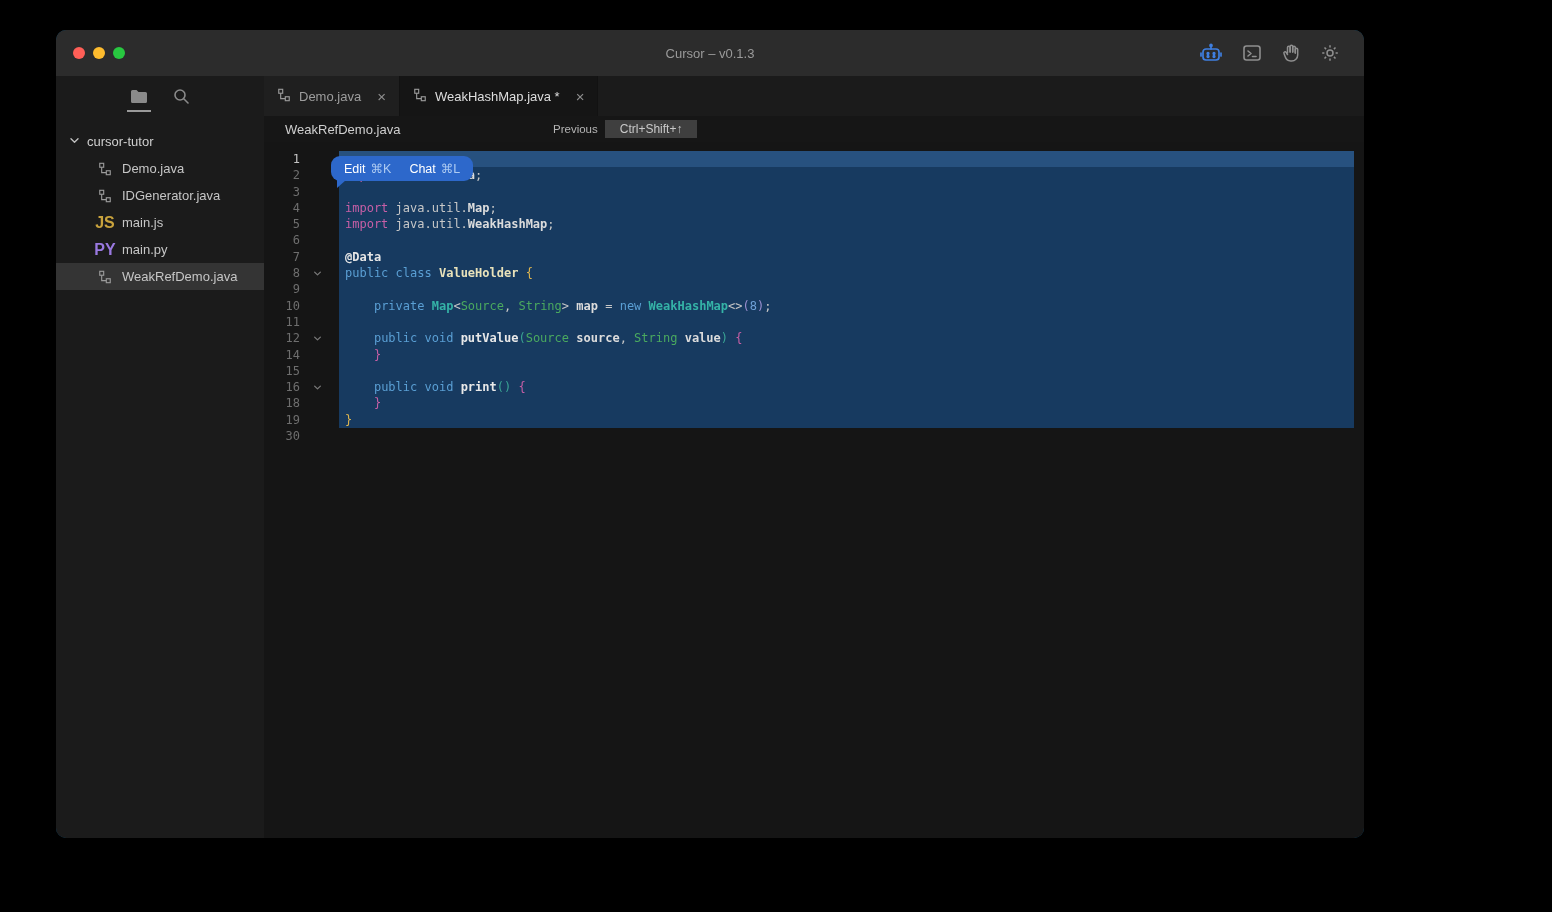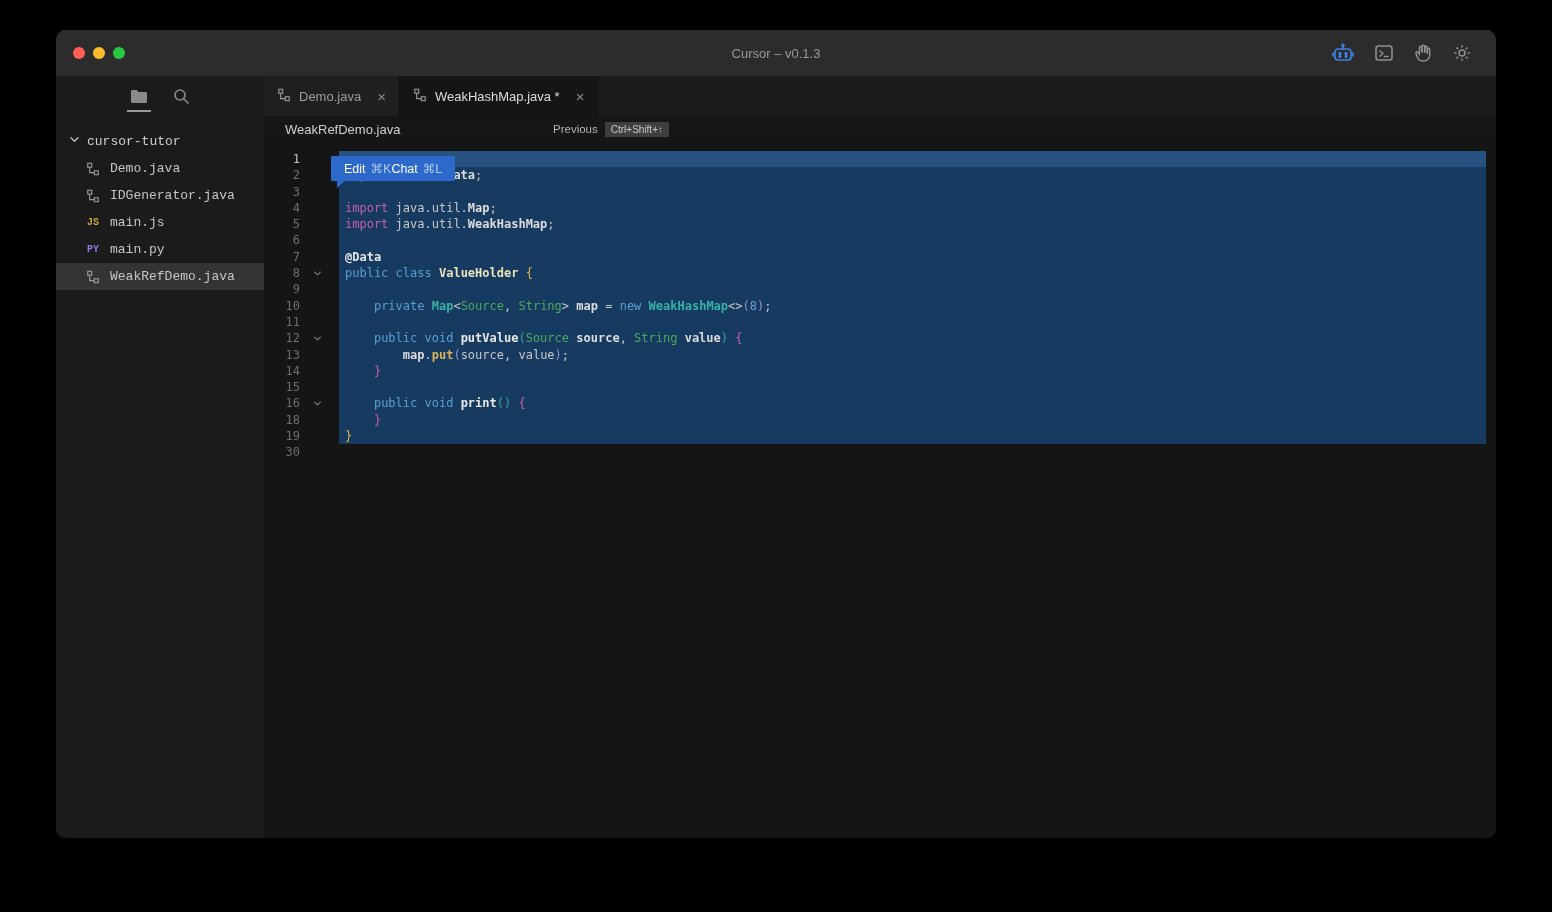--- a/index.html
+++ b/index.html
@@ -1,51 +1,51 @@
 <!DOCTYPE html>
 <html><head>
 <meta charset="utf-8">
 <style>
   html,body{margin:0;padding:0;background:#000;width:1552px;height:912px;overflow:hidden;}
   *{box-sizing:border-box;}
-  .window{position:absolute;left:56px;top:30px;width:1440px;height:808px;background:#0c4a6e;
+  .window{position:absolute;left:56px;top:30px;width:1308px;height:808px;background:#0c4a6e;
     border-radius:10px;overflow:hidden;font-family:"Liberation Sans",sans-serif;
     box-shadow:0 18px 50px rgba(0,0,0,.7);}
   
   .titlebar{height:46px;background:#2c2c2c;position:relative;display:flex;align-items:center;}
   .lights{position:absolute;left:17px;top:17px;display:flex;gap:8px;}
   .light{width:12px;height:12px;border-radius:50%;}
   .l-red{background:#ff5f57}.l-yellow{background:#febc2e}.l-green{background:#28c840}
   .title{flex:1;text-align:center;color:#9a9a9a;font-size:13px;}
   .tb-icons{position:absolute;right:24px;top:0;height:46px;display:flex;gap:19px;align-items:center;}
   .tb-icons svg{display:block;}
   
   .main{display:flex;height:762px;}
   .sidebar{width:208px;background:#1b1b1b;flex:none;display:flex;flex-direction:column;}
   .sb-header{height:40px;display:flex;align-items:center;gap:25px;padding-left:74px;}
   .sb-ic{position:relative;display:flex;align-items:center;}
   .sb-ic.active:after{content:"";position:absolute;left:-3px;bottom:-8px;width:24px;height:2px;background:#9a9a9a;}
-  .tree{padding-top:12px;font-family:Liberation Mono, monospace;}
+  .tree{padding-top:12px;}
   .tree-row{height:27px;display:flex;align-items:center;color:#c6c6c6;font-size:13px;cursor:default;}
   .tree-root{padding-left:13px;gap:7px;color:#cfcfcf;}
   .tree-file{padding-left:28px;gap:8px;}
   .tree-file.selected{background:#343434;}
-  .fic{width:18px;display:flex;justify-content:center;flex:none;font-weight:bold;font-size:10px;}
+  .fic{width:18px;display:flex;justify-content:center;flex:none;font-weight:bold;font-size:16px;margin-left:12px;}
   
   .editor-col{flex:1;display:flex;flex-direction:column;background:#151515;min-width:0;}
   .tab-bar{height:40px;background:#1b1b1b;display:flex;flex:none;}
   .tab{display:flex;align-items:center;padding:0 13px;gap:8px;font-size:13px;color:#9d9d9d;
     background:#1f1f1f;border-right:1px solid #121212;}
   .tab.active{background:#151515;color:#dedede;}
   .tab .close{color:#8f8f8f;font-size:15px;margin-left:8px;line-height:1;}
   .breadcrumb{height:26px;flex:none;display:flex;align-items:center;padding-left:21px;
     font-size:13px;color:#cfcfcf;background:#161616;position:relative;}
   .hint{position:absolute;left:263px;top:0;height:26px;display:flex;align-items:center;gap:7px;}
   .hint-label{font-size:11.5px;color:#b5b5b5;margin-left:26px;}
-  .hint-badge{background:#3f3f3f;color:#c9c9c9;font-size:10px;padding:2px 6px;border-radius:0;}
+  .hint-badge{background:#3f3f3f;color:#c9c9c9;font-size:12px;padding:2px 15px;border-radius:0;}
   
   .code{flex:1;padding-top:9px;position:relative;overflow:hidden;}
   .code-row{display:flex;height:16.3px;font-family:"DejaVu Sans Mono",monospace;font-size:12px;line-height:16.3px;}
   .ln{width:36px;flex:none;text-align:right;color:#6e6e6e;}
   .code-row.cur .ln{color:#c4c4c4;}
   .fold{width:39px;flex:none;display:flex;align-items:center;padding-left:13px;}
   .ct{flex:1;margin-right:10px;padding-left:6px;white-space:pre;color:#c8c8c8;}
   .sel .ct{background:#173a60;}
   .sel-first .ct{background:#27517f;}
   .tk-imp{color:#c75fa6}
@@ -58,22 +58,22 @@
   .tk-var{color:#dcdcdc;font-weight:bold}
   .tk-mod{color:#dcdcdc;font-weight:bold}
   .tk-plain{color:#c8c8c8}
   .tk-num{color:#6fa1d8}
   .tk-p1{color:#e0b64f}
   .tk-p2{color:#c75fa6}
   .tk-p3{color:#3aa393}
   .tk-p4{color:#9b8fd0}
   .tk-ann{color:#e6e6e6;font-weight:bold}
   
-  .pill{position:absolute;left:275px;top:126px;height:25px;background:#2d68cb;border-radius:1px;
-    display:flex;align-items:center;padding:8px 13px;z-index:9;font-size:12.5px;color:#fff;}
+  .pill{position:absolute;left:275px;top:126px;height:25px;background:#2d68cb;border-radius:9px;
+    display:flex;align-items:center;padding:8px 13px;gap:18px;z-index:9;font-size:12.5px;color:#fff;}
   .pill:after{content:"";position:absolute;left:6px;bottom:-7px;width:0;height:0;
     border-top:8px solid #2d68cb;border-right:9px solid transparent;}
   .pill .sc{color:#aecbf2;margin-left:5px;}
   .pill b{font-weight:normal;}
   .tooltip{position:absolute;left:471px;top:111px;width:499px;height:47px;background:#2d2d2d;
     border-radius:6px;box-shadow:0 8px 24px rgba(0,0,0,.55);display:flex;align-items:center;
     padding-left:39px;font-size:14.5px;color:#ededed;z-index:10;}
 </style>
 </head>
 <body>
@@ -284,25 +284,20 @@
           <div class="code-row sel">
             <span class="ln">12</span>
             <span class="fold">
               <svg width="9" height="9" viewBox="0 0 11 11" fill="none" stroke="#787878" stroke-width="1.6" stroke-linecap="round" stroke-linejoin="round">
                 <polyline points="2,3.8 5.5,7.2 9,3.8"></polyline>
               </svg>
             </span>
             <span class="ct"><span class="tk-plain">    </span><span class="tk-kw">public</span><span class="tk-plain"> </span><span class="tk-kw">void</span><span class="tk-plain"> </span><span class="tk-decl">putValue</span><span class="tk-p3">(</span><span class="tk-gtype">Source</span><span class="tk-plain"> </span><span class="tk-var">source</span><span class="tk-plain">, </span><span class="tk-gtype">String</span><span class="tk-plain"> </span><span class="tk-var">value</span><span class="tk-p3">)</span><span class="tk-plain"> </span><span class="tk-p2">{</span></span>
           </div>
           <div class="code-row sel">
-            <span class="ln">13</span>
-            <span class="fold"></span>
-            <span class="ct"><span class="tk-plain">        </span><span class="tk-var">map</span><span class="tk-plain">.</span><span class="tk-fn">put</span><span class="tk-p4">(</span><span class="tk-plain">source</span><span class="tk-plain">, </span><span class="tk-plain">value</span><span class="tk-p4">)</span><span class="tk-plain">;</span></span>
-          </div>
-          <div class="code-row sel">
             <span class="ln">14</span>
             <span class="fold"></span>
             <span class="ct"><span class="tk-plain">    </span><span class="tk-p2">}</span></span>
           </div>
           <div class="code-row sel">
             <span class="ln">15</span>
             <span class="fold"></span>
             <span class="ct"></span>
           </div>
           <div class="code-row sel">

